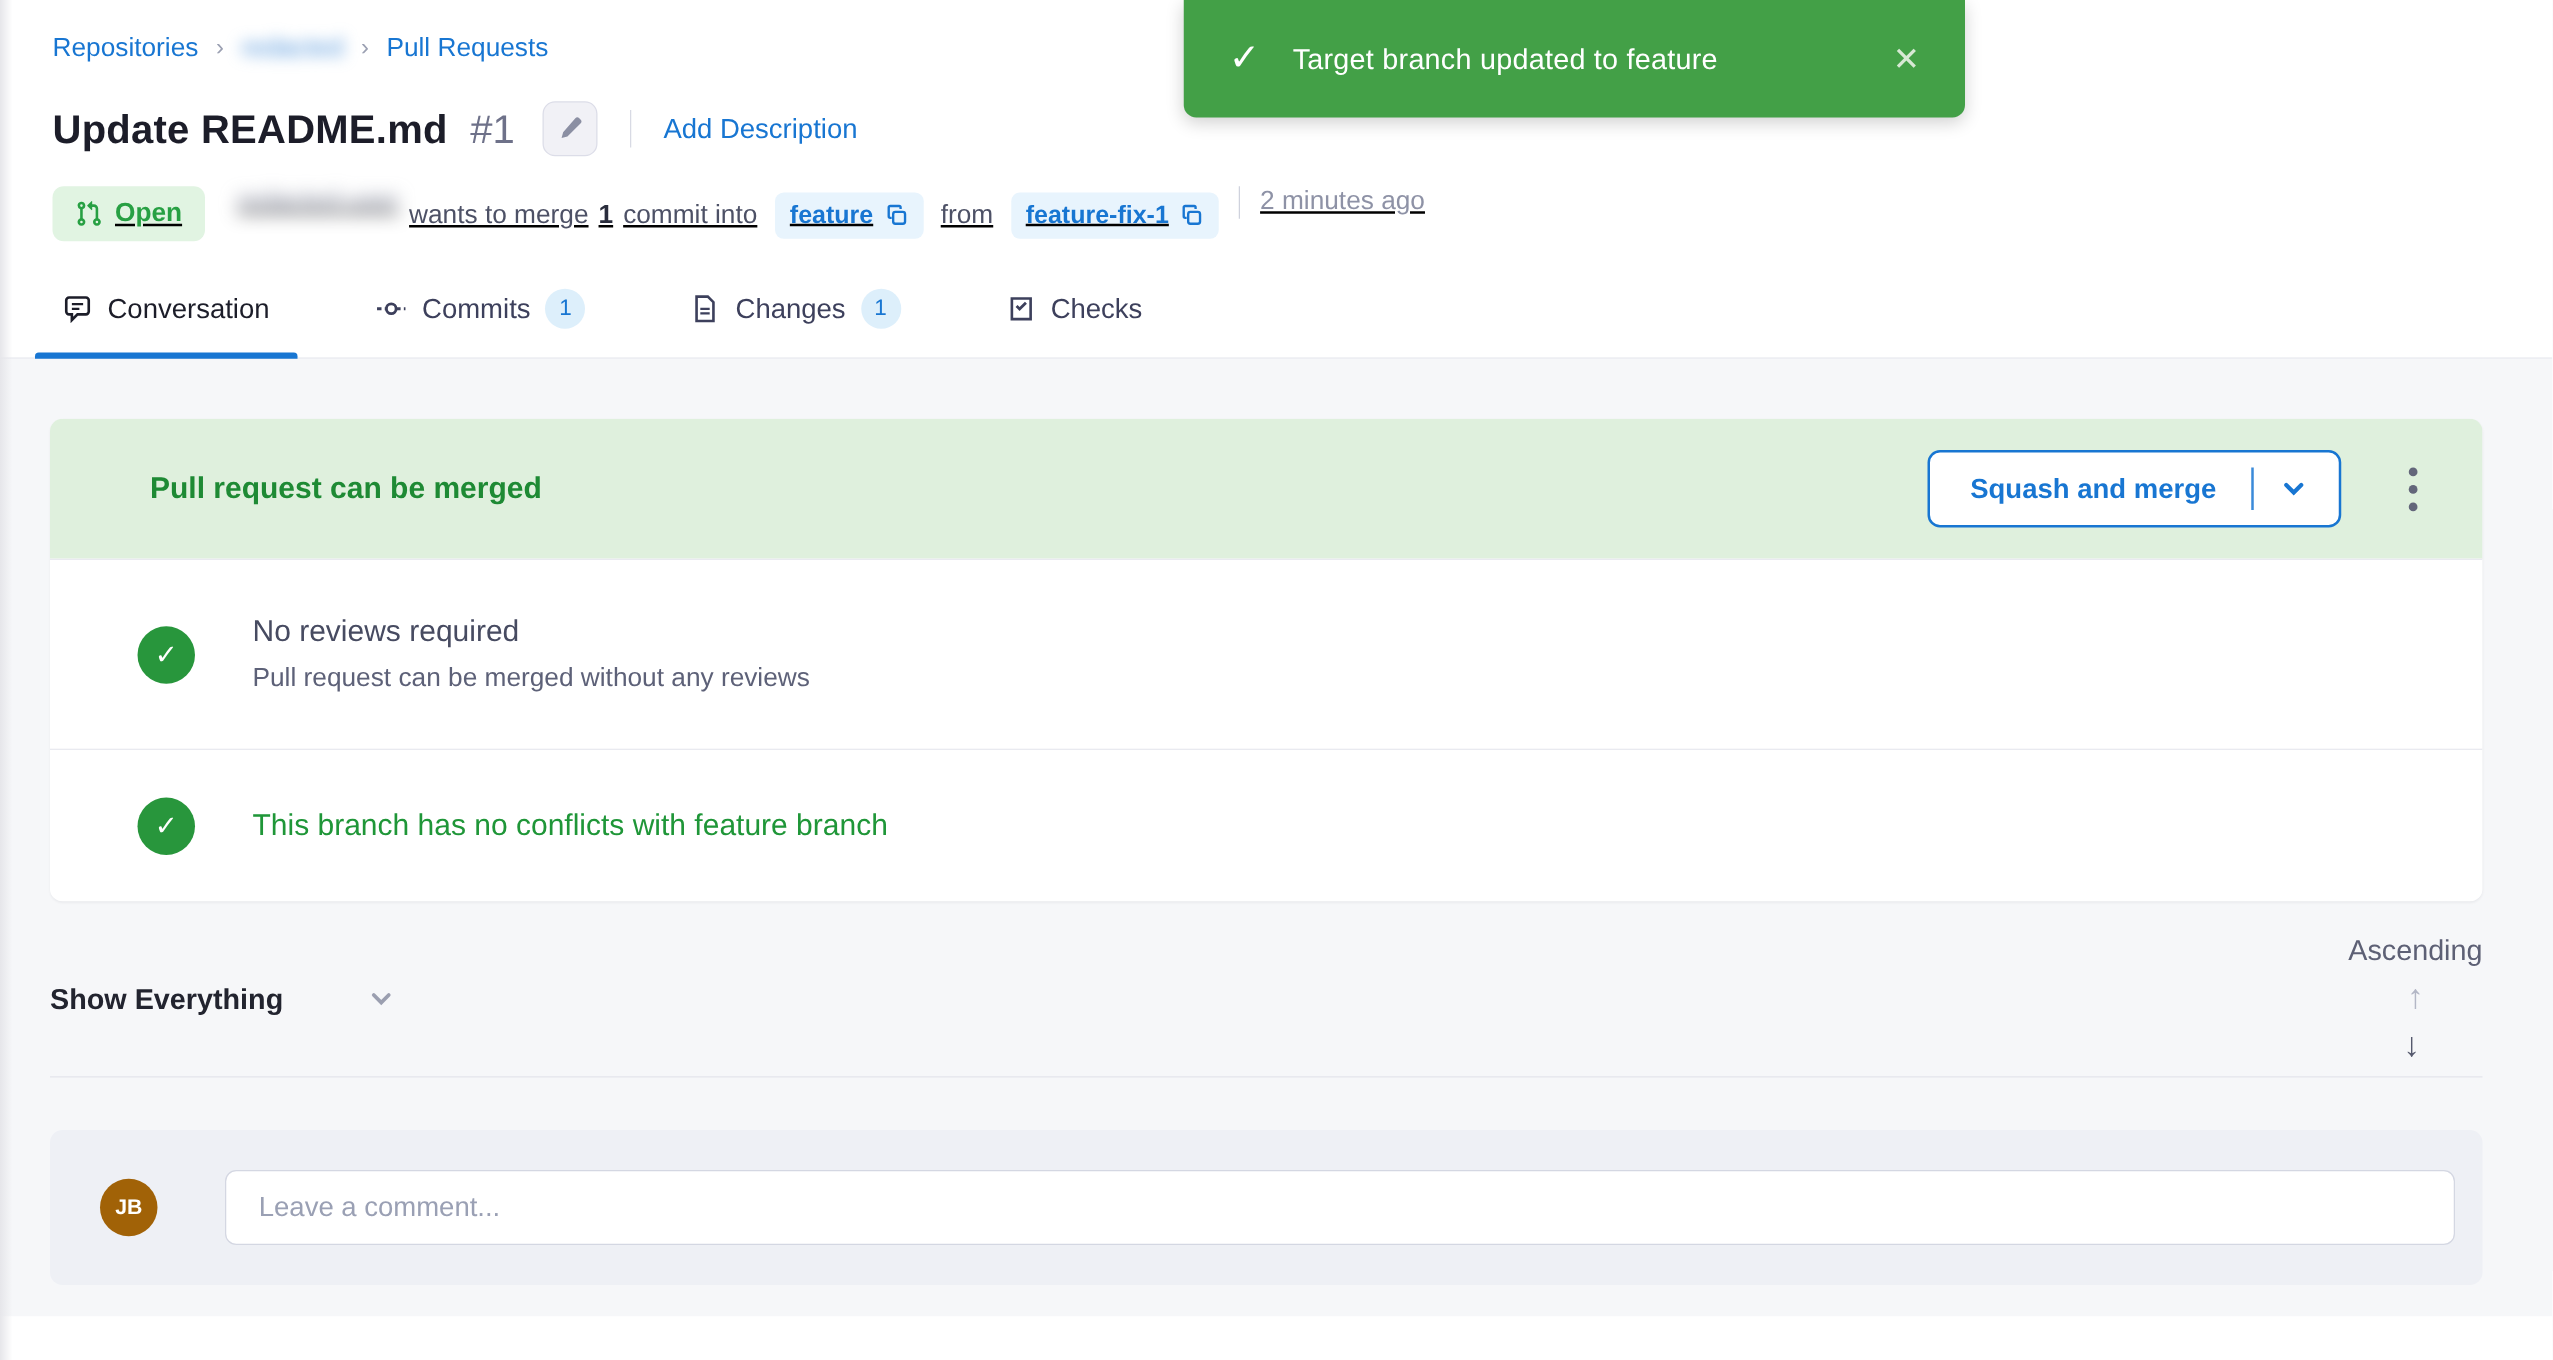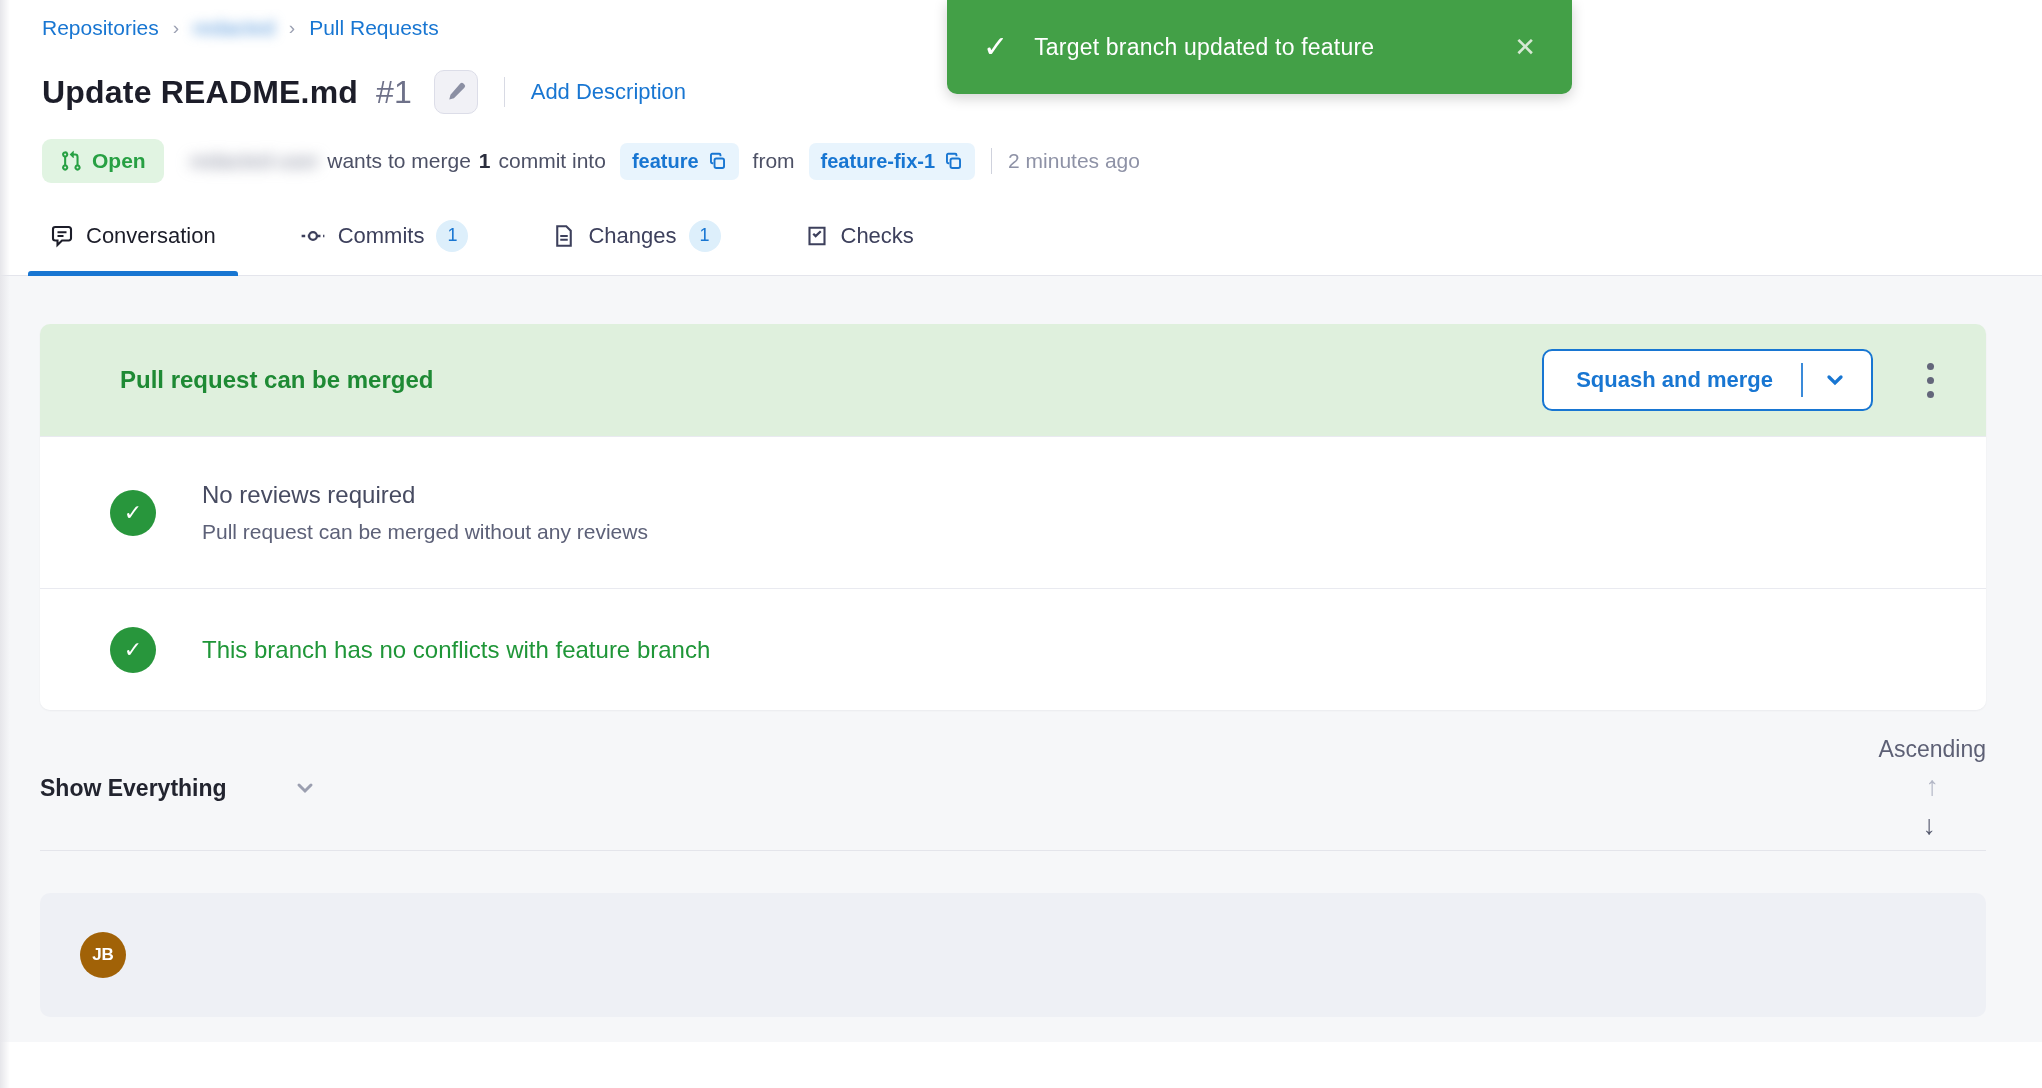--- a/index.html
+++ b/index.html
@@ -11,35 +11,35 @@
 
   
   .toast { position:absolute; left:947px; top:0; width:625px; height:94px; background:#43a047;
     border-radius:0 0 10px 10px; display:flex; align-items:center; padding:0 36px; z-index:10;
     box-shadow:0 4px 14px rgba(0,0,0,.18); }
   .toast-check { color:#ffffff; font-size:30px; font-weight:700; margin-right:26px; line-height:1; }
   .toast-msg { color:#ffffff; font-size:23px; letter-spacing:.2px; flex:1; }
   .toast-close { color:#d7e9d4; font-size:26px; font-weight:700; cursor:pointer; line-height:1; }
 
   
-  .header { padding:8px 40px 0 42px; background:#ffffff; }
+  .header { padding:19px 40px 0 42px; background:#ffffff; }
   .breadcrumb { display:flex; align-items:center; gap:14px; font-size:21px; height:40px; }
   .crumb-link { color:#1876d2; cursor:pointer; }
   .crumb-sep { color:#9ba0b2; font-size:19px; }
   .crumb-redacted { color:#4a90d9; filter:blur(6px); user-select:none; }
 
   .title-row { display:flex; align-items:center; margin-top:16px; height:56px; }
   .pr-title { font-size:32px; font-weight:700; color:#1c1d29; letter-spacing:.2px; }
   .pr-number { font-size:32px; color:#6e7189; margin-left:18px; font-weight:400; }
   .edit-btn { width:44px; height:44px; margin-left:22px; background:#f1f1f6; border:1px solid #dcdde8;
     border-radius:10px; display:flex; align-items:center; justify-content:center; cursor:pointer; }
   .title-div { width:1px; height:30px; background:#d8dae4; margin:0 26px; }
   .add-desc { color:#1876d2; font-size:22px; cursor:pointer; }
 
-  .status-row { display:flex; align-items:center; margin-top:18px; height:46px; }
+  .status-row { display:flex; margin-top:18px; height:46px;text-decoration:underline; }
   .open-badge { display:flex; align-items:center; gap:10px; background:#e1f4e2; border-radius:9px;
     height:44px; padding:0 18px; }
   .open-badge-label { color:#27a043; font-size:21px; font-weight:700; }
   .author-redacted { margin-left:26px; color:#7a7f94; font-size:21px; filter:blur(7px); user-select:none; }
   .merge-sentence { display:flex; align-items:center; gap:8px; margin-left:8px; font-size:21px; color:#4d5166; }
   .bold-dark { font-weight:700; color:#2a2d3d; }
   .branch-chip { display:flex; align-items:center; gap:9px; background:#e8f4fd; border-radius:7px;
     padding:7px 12px; margin:0 6px; cursor:pointer; }
   .branch-chip span { color:#1876d2; font-size:20px; font-weight:700; }
   .time-div { width:1px; height:26px; background:#cfd2dd; margin:0 16px 0 10px; }
@@ -265,15 +265,16 @@
         <span class="sort-label">Ascending</span>
         <span class="arrow-up">↑</span>
         <span class="arrow-down">↓</span>
       </span>
     </div>
 
     <div class="thin-divider"></div>
 
     <div class="comment-card">
       <span class="avatar">JB</span>
+      <input class="comment-input" type="text" placeholder="Leave a comment..." style="">
     </div>
   </div>
 </div>
 
 </body></html>

